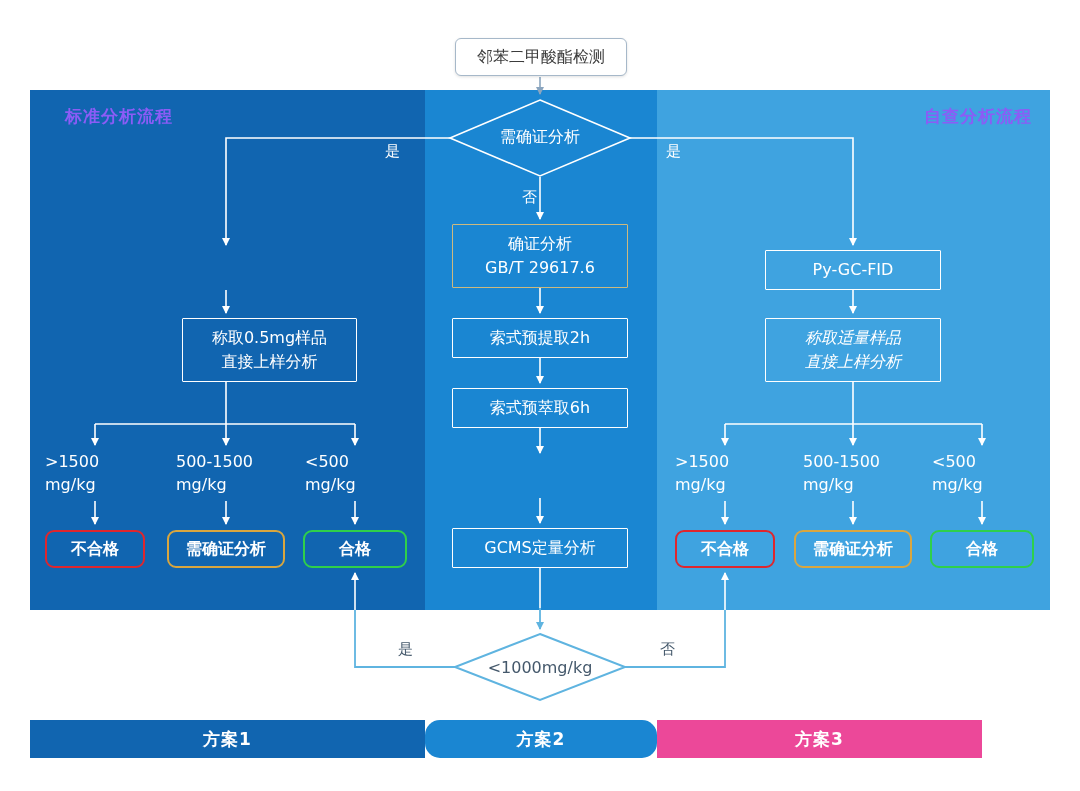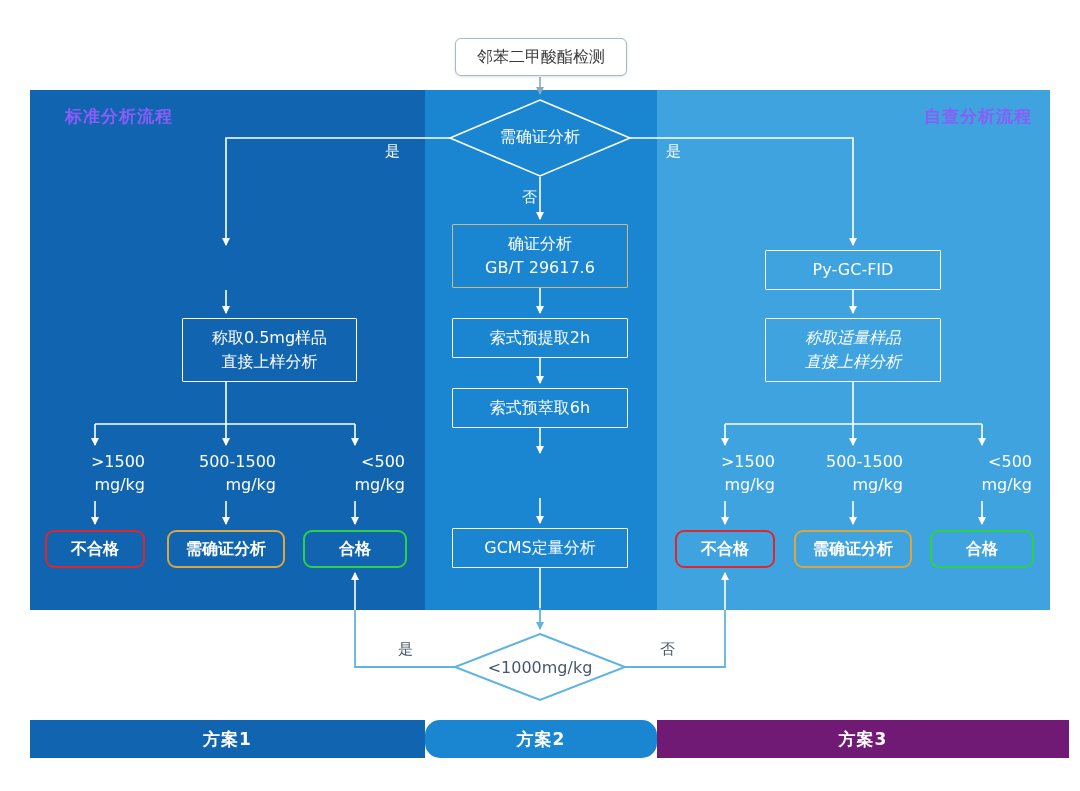--- a/index.html
+++ b/index.html
@@ -16,21 +16,21 @@
               background:#ffffff; border:1px solid #a6b8c9; border-radius:6px;
               display:flex; align-items:center; justify-content:center;
               color:#3c3c3c; font-size:16px; box-shadow:0 1px 3px rgba(0,0,0,0.12); }
 
   .hdr { position:absolute; top:105px; color:#8b5cf6; font-weight:bold; font-size:17px; letter-spacing:1px;margin-left:21px; }
 
   .box { position:absolute; border:1.6px solid #ffffff; border-radius:1px; color:#ffffff; font-size:16px;
          display:flex; flex-direction:column; align-items:center; justify-content:center;
          text-align:center; line-height:24px; }
 
-  .thr { position:absolute; top:450px; width:100px; text-align:right; color:#ffffff;
+  .thr { position:absolute; top:450px; width:100px; text-align:left; color:#ffffff;
          font-size:16px; line-height:23px; }
 
   .res { position:absolute; top:530px; height:38px; border:2.5px solid #ffffff; border-radius:9px;
          display:flex; align-items:center; justify-content:center;
          color:#ffffff; font-weight:bold; font-size:16px; }
 
   .dtext { position:absolute; text-align:center; font-size:16px; color:#ffffff; }
   .blabel { position:absolute; font-size:15px; color:#ffffff; }
   .blabel.dark { color:#44586b; }
 </style>
@@ -42,21 +42,21 @@
   <div class="col" style="left: 30px; width: 395px; background: rgb(17, 101, 176);"></div>
   <div class="col" style="left: 425px; width: 232px; background: rgb(26, 134, 210);"></div>
   <div class="col" style="left: 657px; width: 393px; background: rgb(63, 163, 224);"></div>
 
   <div class="bar" style="left: 30px; width: 395px; background: rgb(17, 101, 176);">
     <span>方案1</span>
   </div>
   <div class="bar" style="left: 425px; width: 232px; background: rgb(26, 134, 210); border-radius: 15px;">
     <span>方案2</span>
   </div>
-  <div class="bar" style="left: 657px; width: 412px; background: #701a75;">
+  <div class="bar" style="left: 657px; width: 325px; background: #ec4899;">
     <span>方案3</span>
   </div>
 
   <svg class="overlay" width="1080" height="791">
     <defs>
       <marker id="aw" markerUnits="userSpaceOnUse" markerWidth="10" markerHeight="10" refX="7" refY="4" orient="auto">
         <path d="M0,0 L8,4 L0,8 Z" fill="#ffffff"></path>
       </marker>
       <marker id="ab" markerUnits="userSpaceOnUse" markerWidth="10" markerHeight="10" refX="7" refY="4" orient="auto">
         <path d="M0,0 L8,4 L0,8 Z" fill="#5fb4e0"></path>

